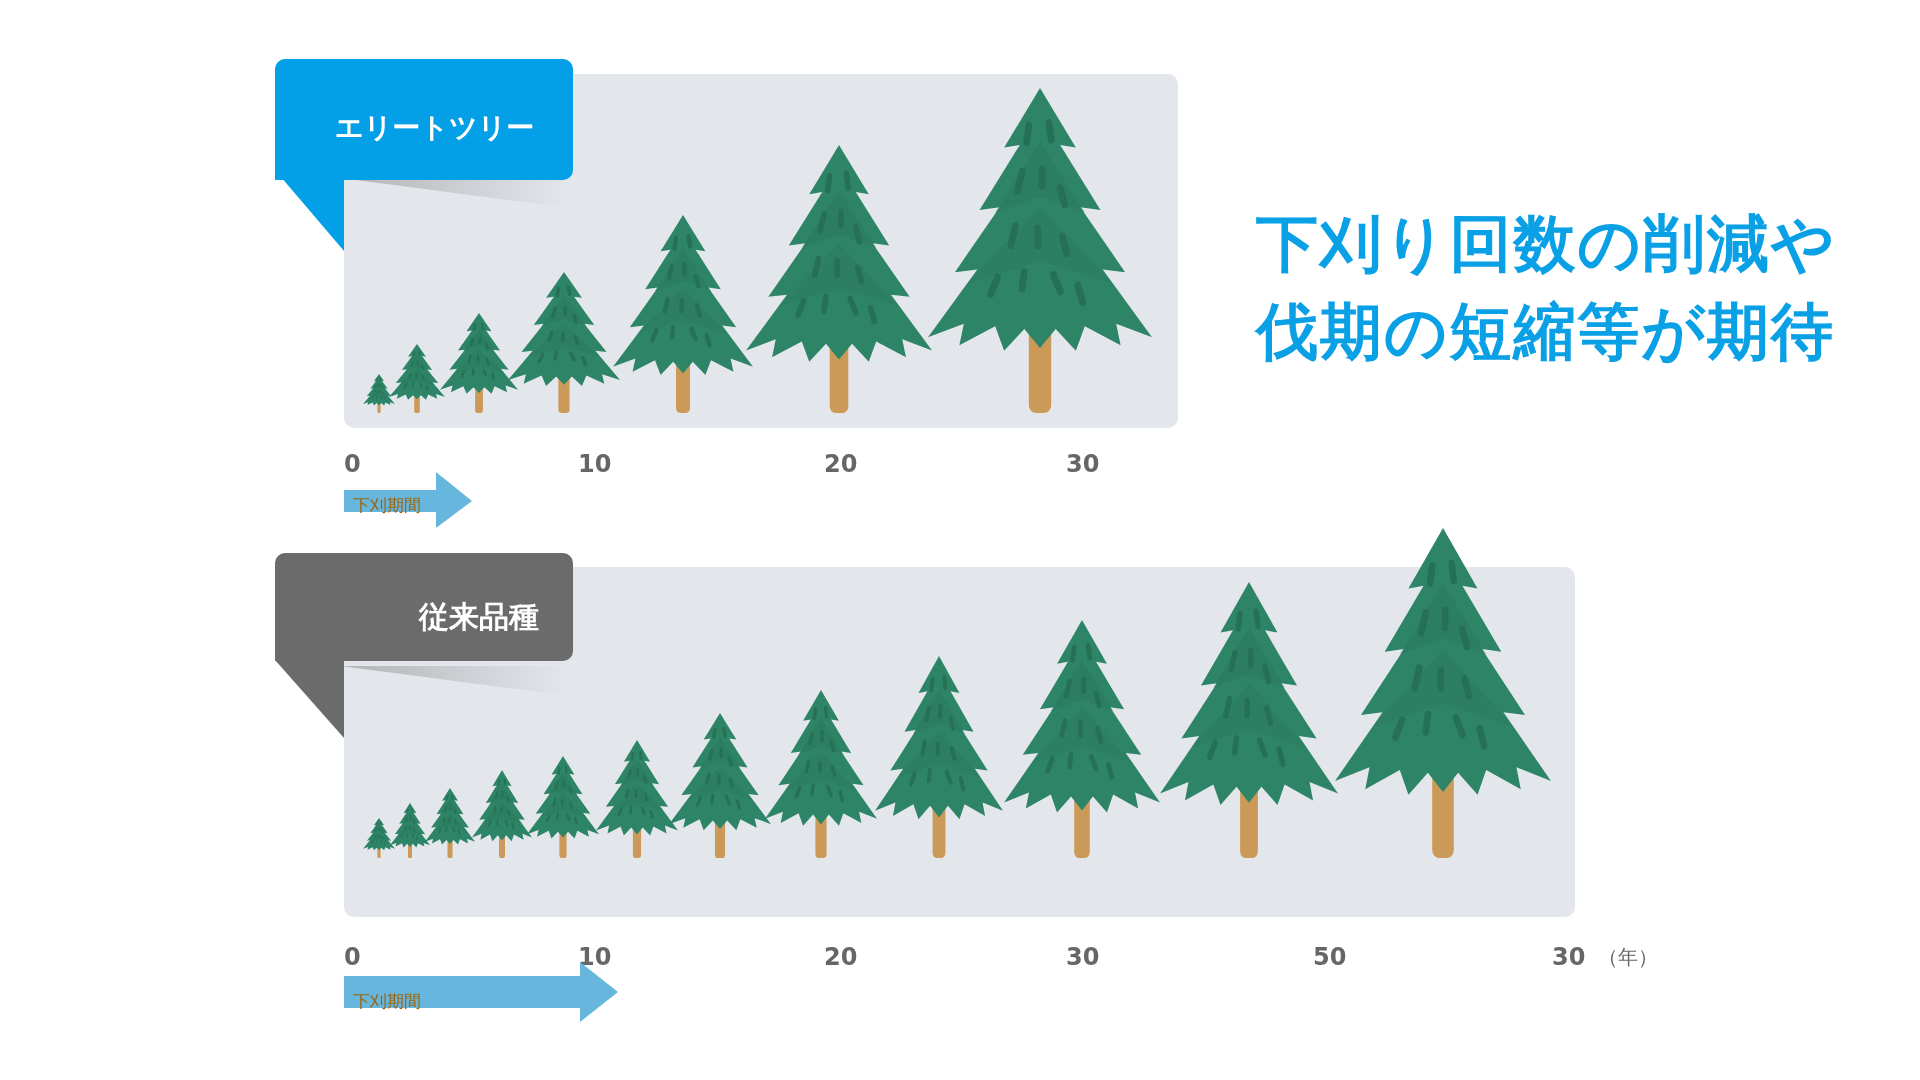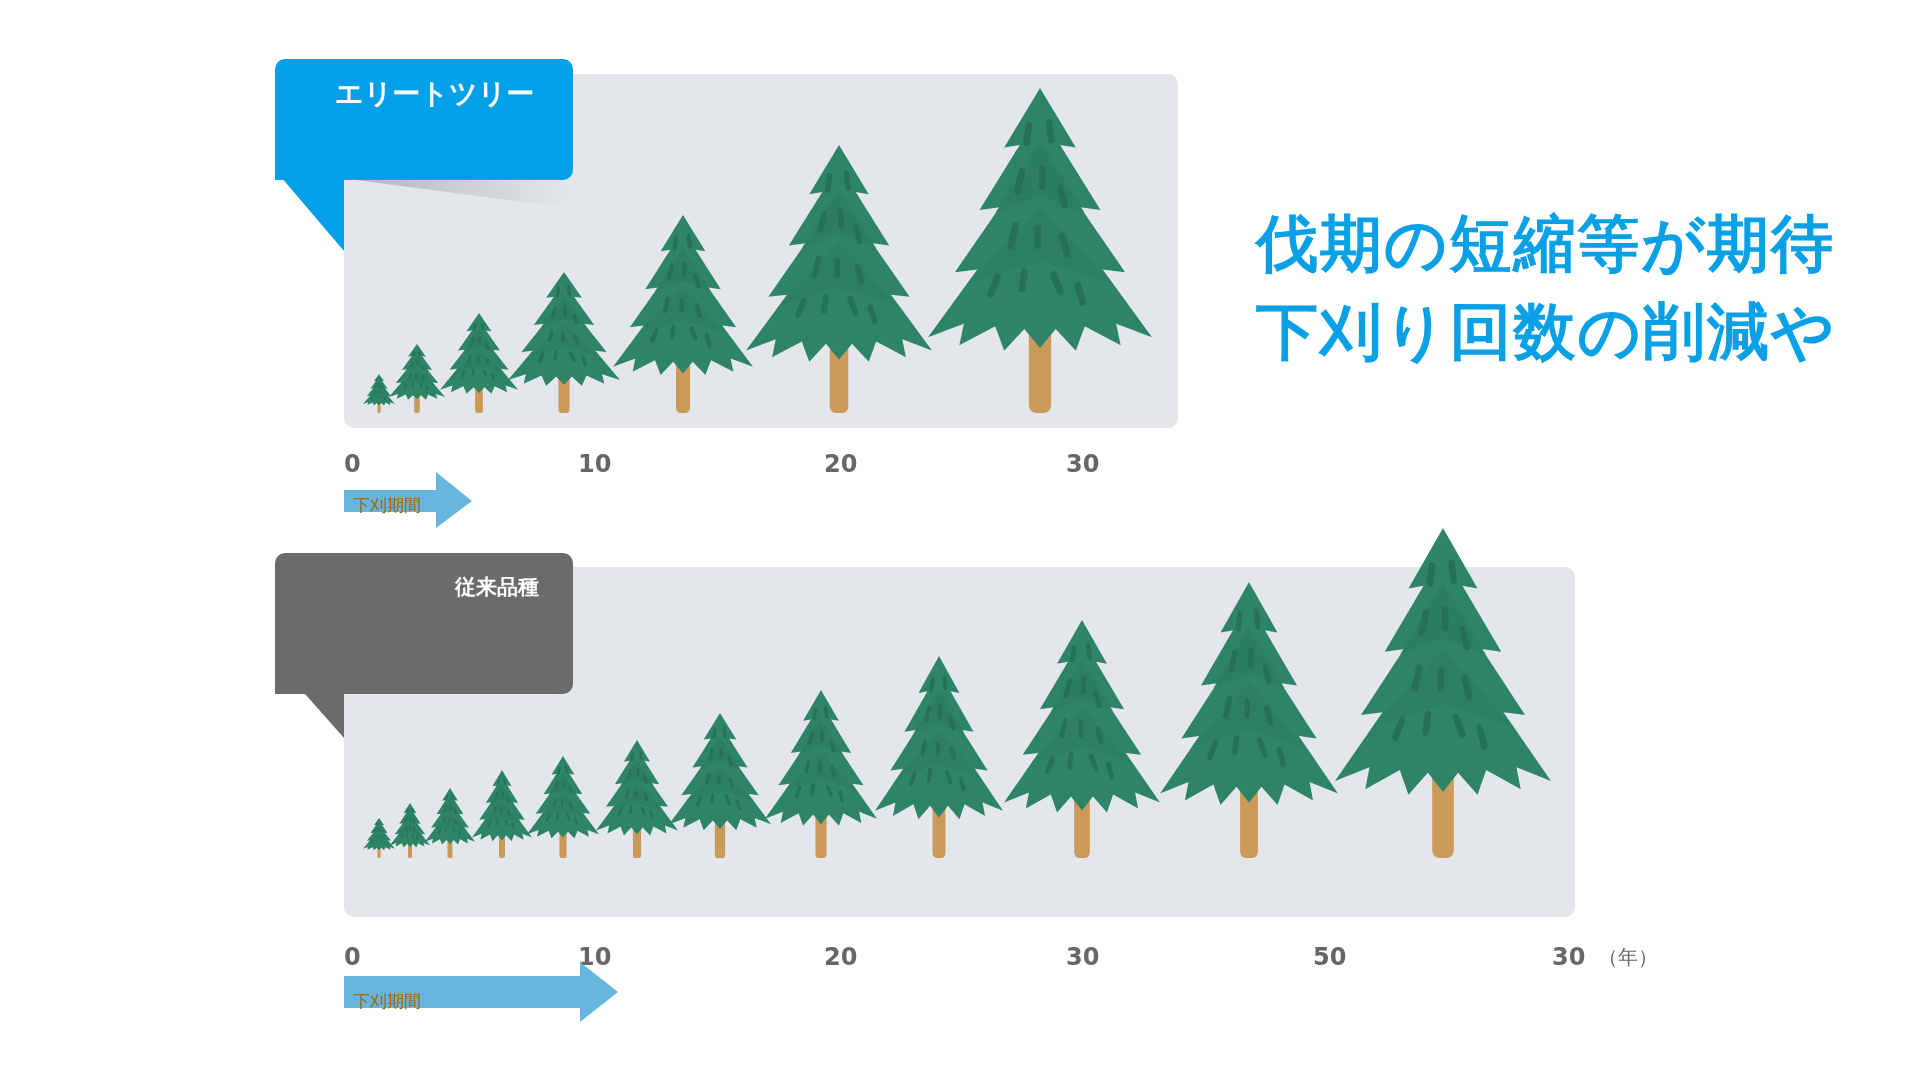--- a/index.html
+++ b/index.html
@@ -6,21 +6,21 @@
   body {
     width: 1920px; height: 1080px; position: relative; overflow: hidden;
     background: #ffffff;
     font-family: "DejaVu Sans", "Liberation Sans", sans-serif;
   }
   .panel {
     position: absolute; background: #e3e7ec; border-radius: 10px;
   }
   .label-box {
     position: absolute; border-radius: 10px 10px 10px 0;
-    color: #ffffff; font-weight: bold; display: flex; 
+    color: #ffffff; font-weight: bold; display: flex; align-items: center;
     box-sizing: border-box; z-index: 3;
   }
   .label-fold { position: absolute; z-index: 2; }
   .label-shadow { position: absolute; z-index: 1; }
   .tick {
     position: absolute; color: #666666; font-size: 24px; font-weight: bold;
     line-height: 1;
   }
   .unit { position: absolute; color: #666666; font-size: 20px; line-height: 1; }
   .period-arrow { position: absolute; }
@@ -58,41 +58,41 @@
 </svg>
 <div class="period-text" style="left:353px; top:497px;">下刈期間</div>
 
 <div class="label-shadow" style="left:300px; top:666px; width:270px; height:30px;
             background: linear-gradient(to right, rgba(120,120,120,0.55), rgba(200,200,200,0));
             clip-path: polygon(0 0, 100% 0, 100% 100%, 15% 0);"></div>
 <svg class="label-fold" style="left:275px; top:660px;" width="70" height="80">
   <polygon points="0,0 69,0 69,78" fill="#6b6b6b"></polygon>
 </svg>
 <div class="panel" style="left:344px; top:567px; width:1231px; height:350px;"></div>
-<div class="label-box" style="left:275px; top:553px; width:298px; height:141px; background:#6b6b6b;
-            font-size:21px; justify-content:flex-end; padding-right:34px; padding-top:20px;">
+<div class="label-box" style="left:275px; top:553px; width:298px; height:108px; background:#6b6b6b;
+            font-size:30px; justify-content:flex-end; padding-right:34px; padding-top:20px;">
   <span>従来品種</span>
 </div>
 
 <div class="tick" style="left:344px; top:945px;">0</div>
 <div class="tick" style="left:578px; top:945px;">10</div>
 <div class="tick" style="left:824px; top:945px;">20</div>
 <div class="tick" style="left:1066px; top:945px;">30</div>
 <div class="tick" style="left:1313px; top:945px;">50</div>
 <div class="tick" style="left:1552px; top:945px;">30</div>
 <div class="unit" style="left:1598px; top:947px;">（年）</div>
 
 <svg class="period-arrow" style="left:344px; top:962px;" width="280" height="62">
   <polygon points="0,14 236,14 236,0 274,30 236,60 236,46 0,46" fill="#66b6de"></polygon>
 </svg>
 <div class="period-text" style="left:353px; top:993px;">下刈期間</div>
 
 <div class="headline" style="left:1256px; top:200px;">
+  <div>下刈り回数の削減や</div>
   <div>伐期の短縮等が期待</div>
-  <div>下刈り回数の削減や</div>
 </div>
 
 <svg class="trees" width="1920" height="1080">
   <defs>
 
     <symbol id="conifer" viewBox="0 0 100 120" preserveAspectRatio="none">
       <rect x="45" y="80" width="10" height="40" rx="3" fill="#cc9a58"></rect>
       <path fill="#2e8466" d="
         M50,0
         L66,22 L59,21

